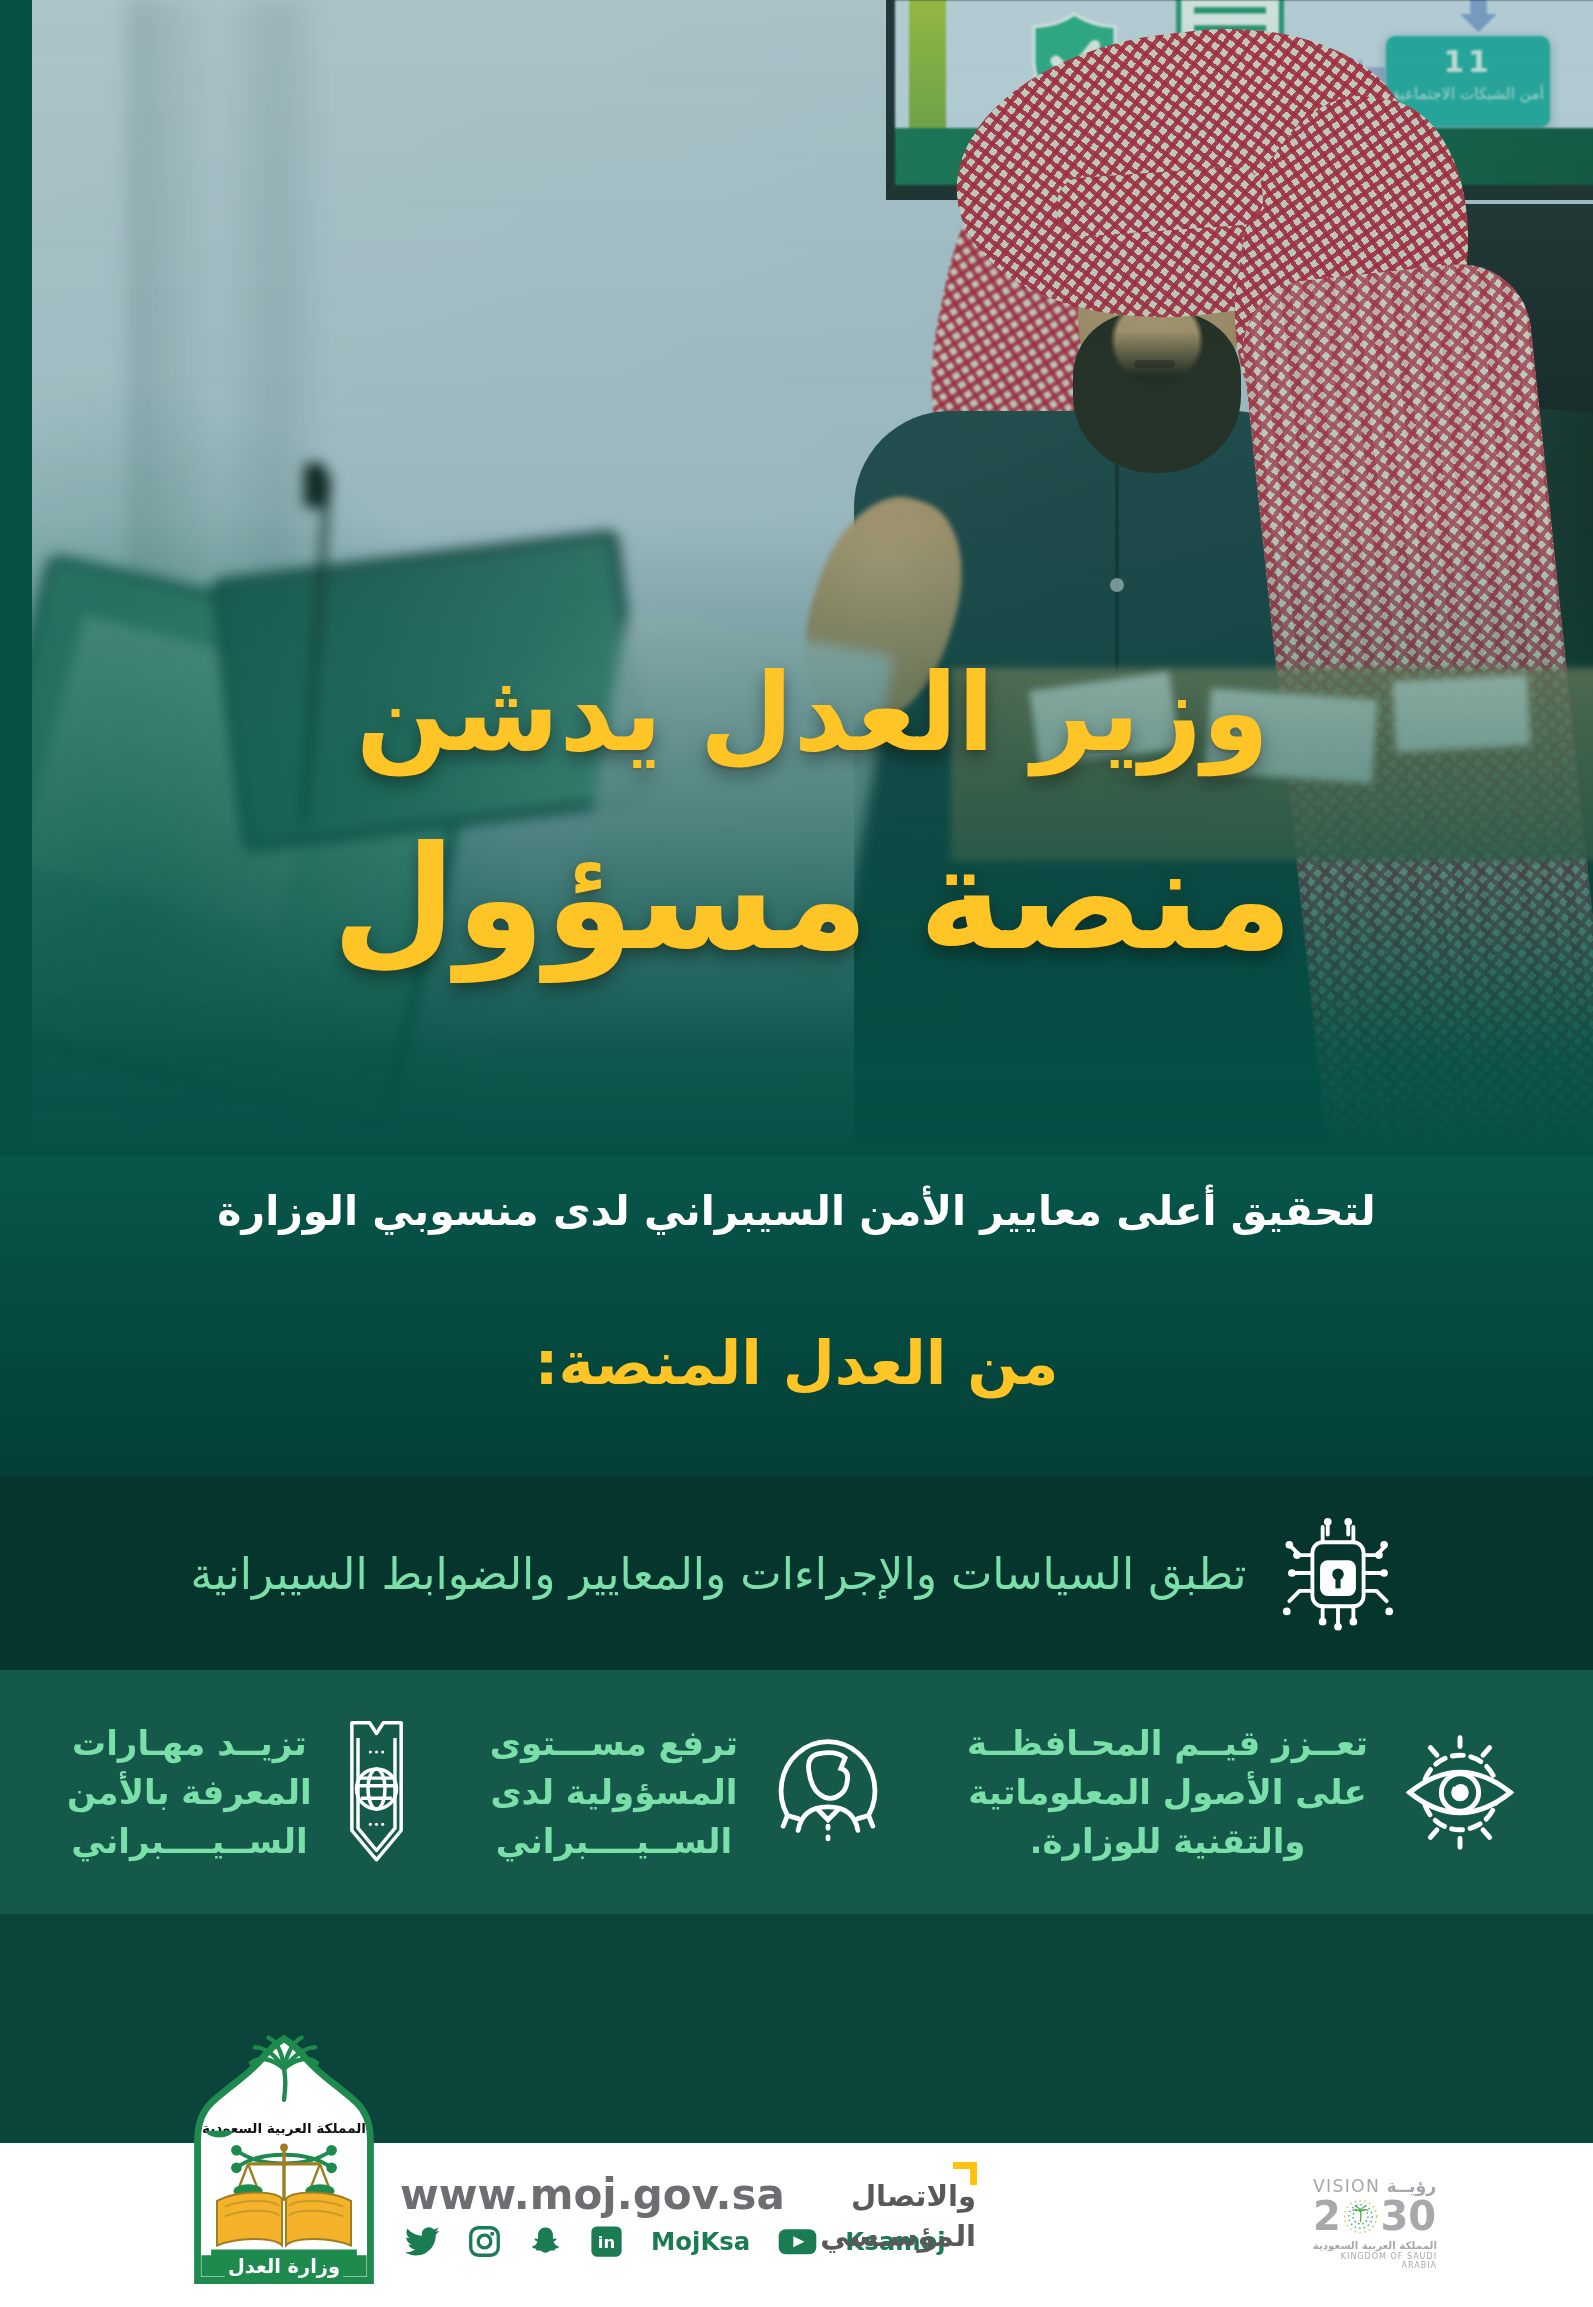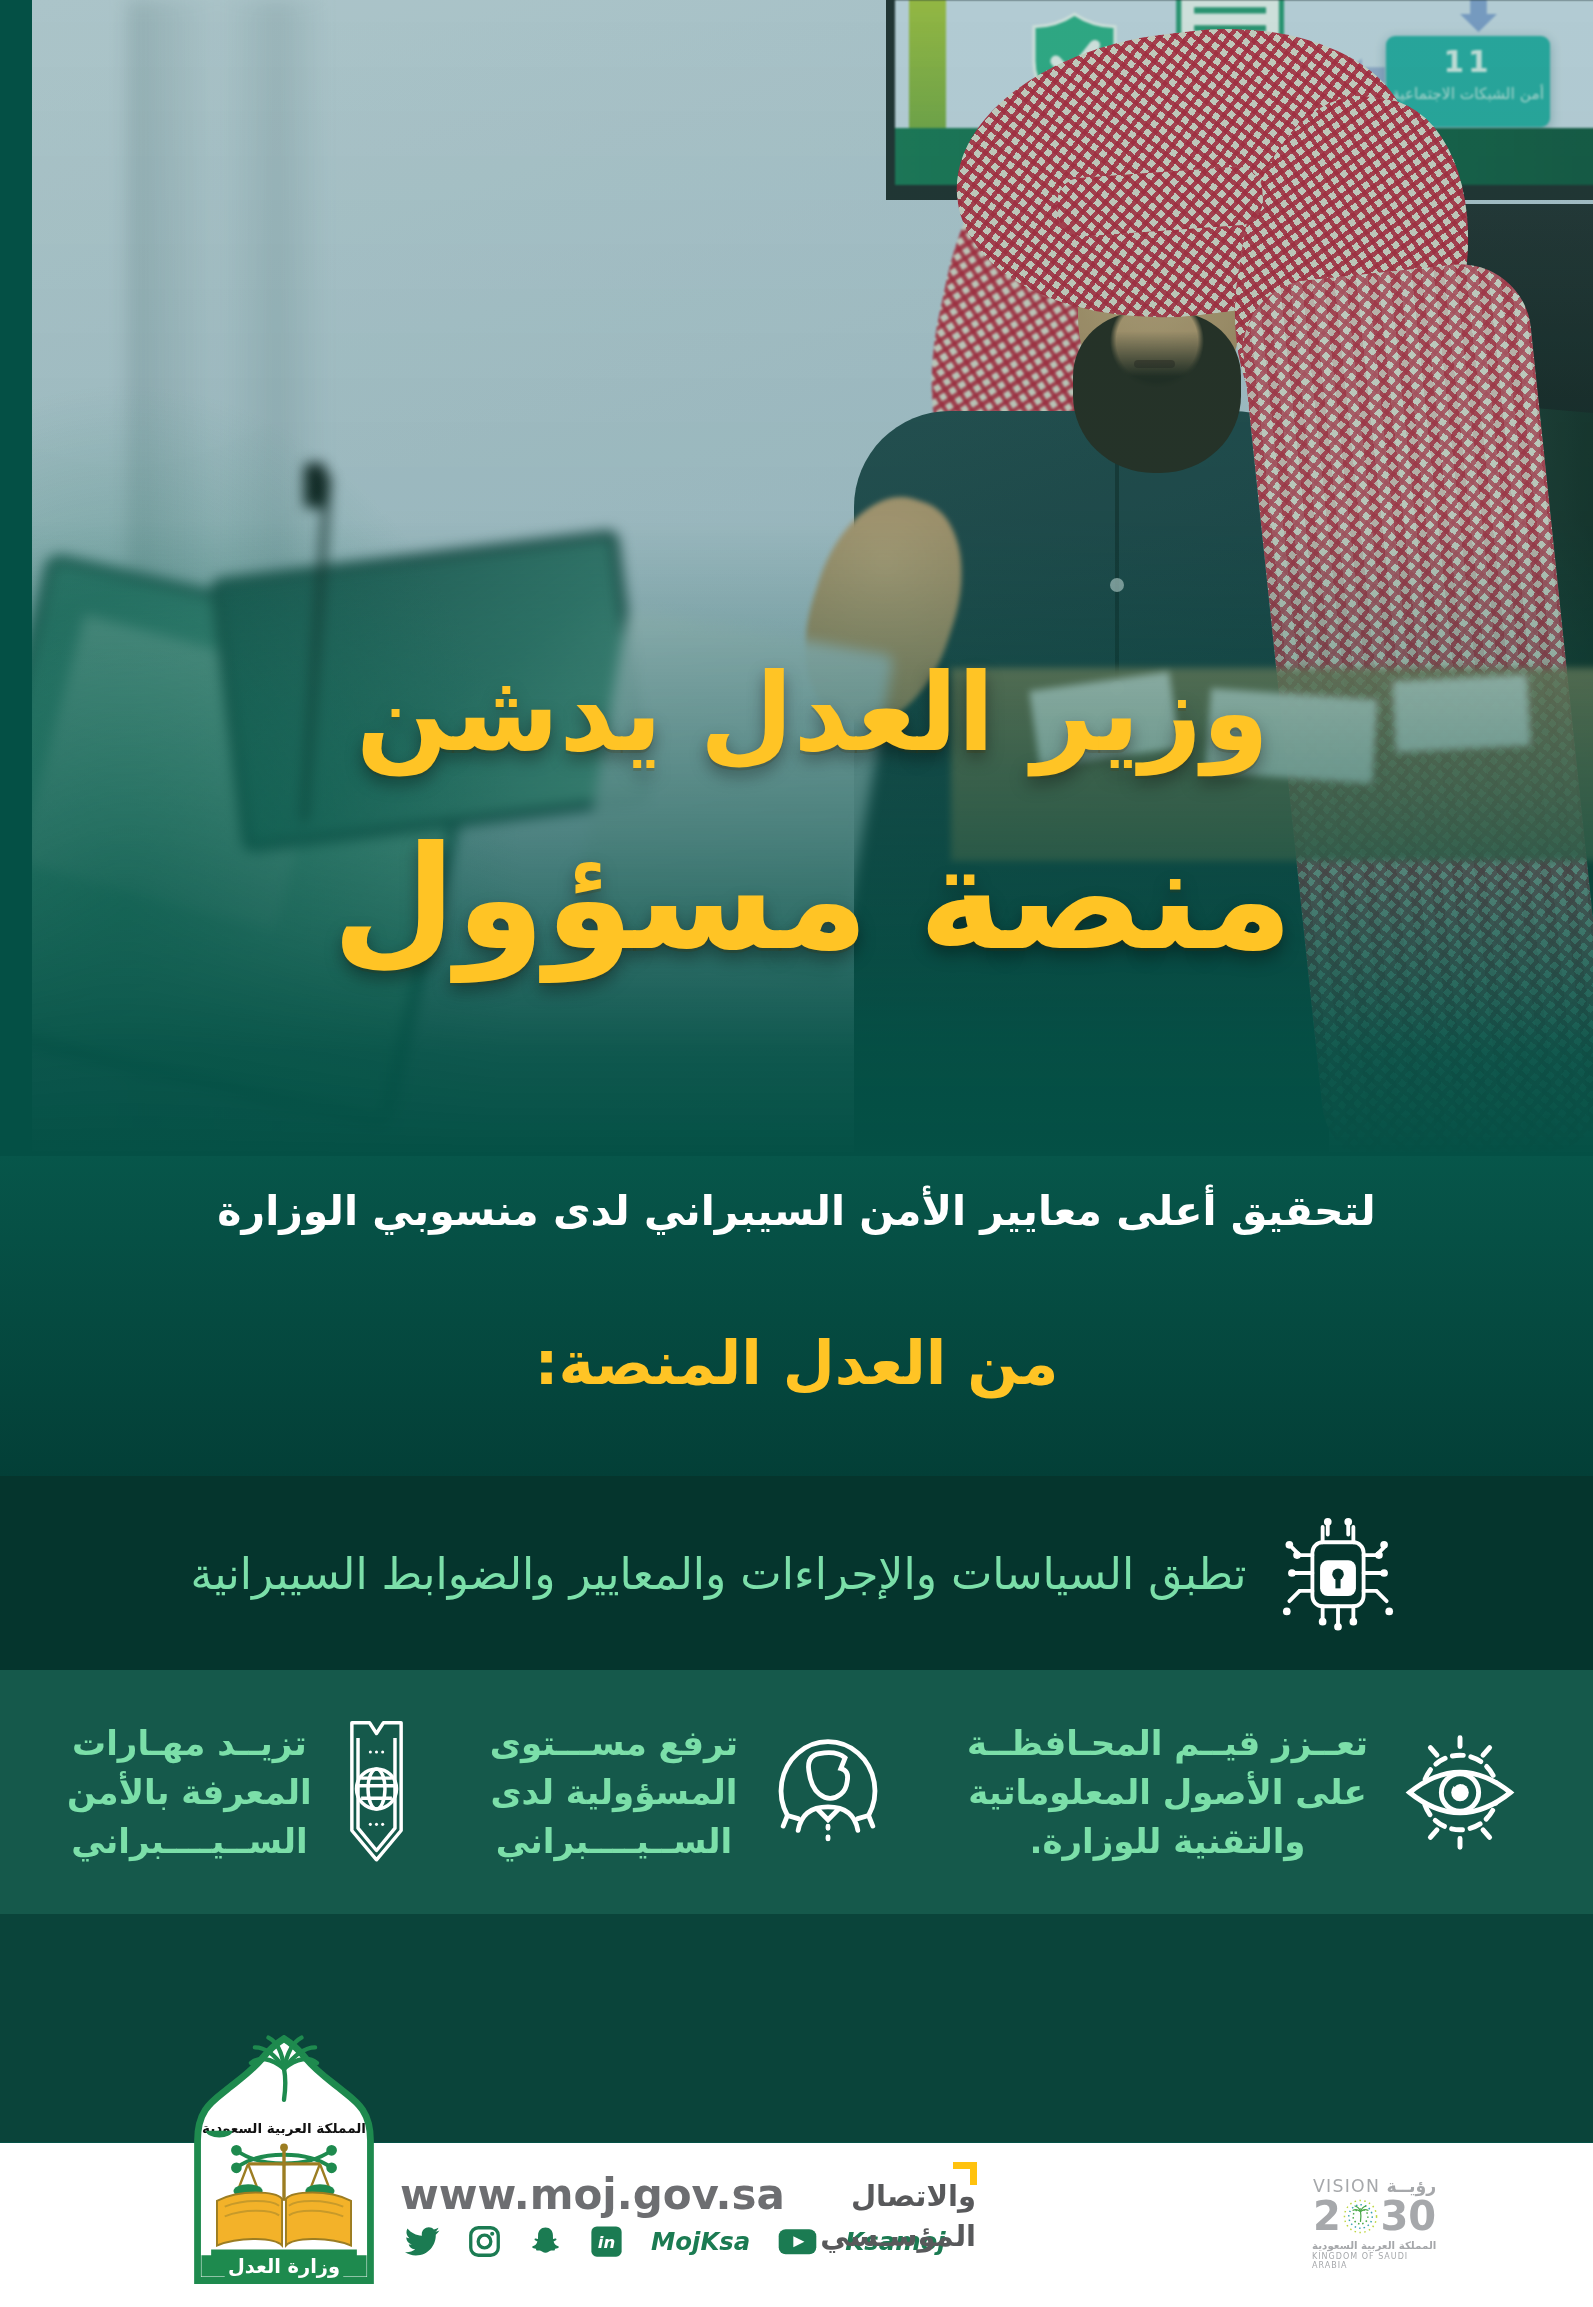--- a/index.html
+++ b/index.html
@@ -114,26 +114,26 @@
   .goal-item{display:flex;align-items:center;gap:26px;}
   .goal-lines{display:flex;flex-direction:column;gap:9px;}
   .goal-line{color:var(--mint);font-weight:bold;font-size:34px;white-space:nowrap;text-align:center;}
 
   .band4{position:absolute;left:0;top:1914px;width:1593px;height:228px;background:var(--band4);}
 
   
   .footer{position:absolute;left:0;top:2143px;width:1593px;height:164px;background:#fff;}
   .moj-badge{position:absolute;left:182px;top:-108px;width:204px;height:252px;}
   .website{position:absolute;left:400px;top:27px;width:321px;text-align:center;color:var(--gray-txt);font-weight:bold;font-size:42px;font-family:"DejaVu Sans",sans-serif;direction:ltr;}
-  .social-row{position:absolute;left:405px;top:82px;display:flex;direction:ltr;align-items:center;gap:28px;font-style:italic;}
+  .social-row{position:absolute;left:405px;top:82px;display:flex;direction:ltr;align-items:center;gap:28px;}
   .social-row svg{display:block;}
   .handle{color:var(--social-green);font-weight:bold;font-size:24.4px;direction:ltr;}
   .dept{position:absolute;left:750px;top:33px;width:226px;text-align:right;color:var(--gray-txt2);font-size:29px;font-weight:bold;line-height:40px;}
   .dept-bracket{position:absolute;right:-1.3px;top:-14px;width:24.4px;height:23px;border-top:7px solid #FFC20E;border-left:0;border-right:7px solid #FFC20E;}
-  .vision{position:absolute;left:1312px;top:33px;width:125px;text-align:left;color:var(--vision-gray);direction:ltr;}
+  .vision{position:absolute;left:1312px;top:33px;width:125px;text-align:right;color:var(--vision-gray);direction:ltr;}
   .vision-row1{display:flex;justify-content:center;align-items:baseline;gap:6.4px;font-size:17.3px;letter-spacing:1.3px;}
   .vision-row1 .ar{letter-spacing:0;font-weight:bold;}
   .vision-row2{display:flex;justify-content:center;align-items:center;gap:1.3px;margin-top:1.3px;}
   .vision-year{font-size:40px;font-weight:bold;line-height:39px;}
   .vision-ar-country{font-size:10.3px;margin-top:2.6px;font-weight:bold;}
   .vision-en-country{font-size:8px;letter-spacing:1px;margin-top:1.3px;}
 </style>
 </head>
 <body>
 

